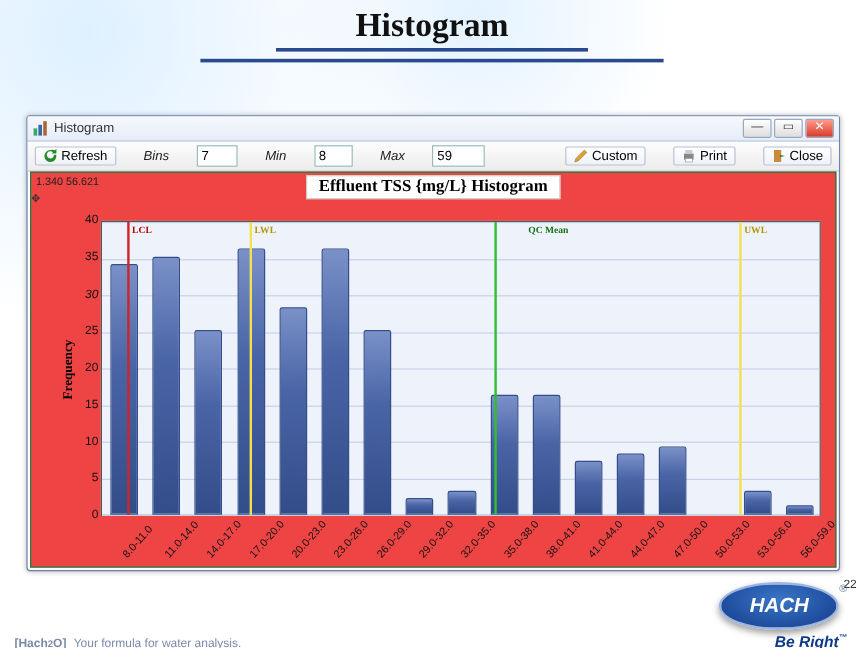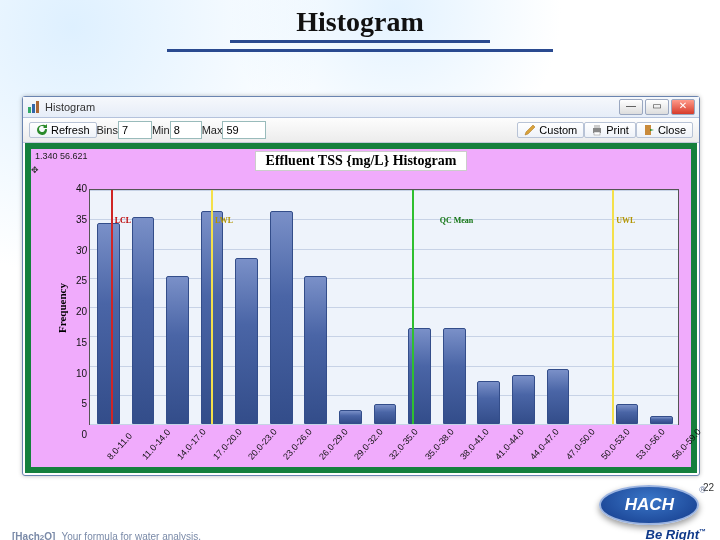--- a/index.html
+++ b/index.html
@@ -15,44 +15,44 @@
   .subtitle{font-weight:700;font-size:15px;text-align:center;color:#111;padding:0 10px 4px 10px;}
   .sub-underline{width:386px;height:3px;background:#2a4a90;margin:0 auto 6px auto;}
   
   .win{position:absolute;left:22px;top:90px;width:676px;height:378px;border:1px solid #6a84b0;background:#fff;box-shadow:0 0 4px rgba(0,0,0,.25);border-radius:3px;}
   .win-title{height:20px;background:linear-gradient(#f6f8fc,#e6edf8);border-bottom:1px solid #b4c2dc;font-size:11px;line-height:20px;padding-left:22px;position:relative;color:#333;}
   .win-title .app-ico{position:absolute;left:4px;top:3px;width:14px;height:14px;}
   .win-ctrls{position:absolute;right:4px;top:2px;display:flex;gap:2px;}
   .win-btn{width:22px;height:14px;border:1px solid #9aa7c0;border-radius:2px;font-size:10px;line-height:12px;text-align:center;background:linear-gradient(#fff,#ddd);}
   .win-btn.close{background:linear-gradient(#ff9a8a,#d63a2a);color:#fff;}
   
-  .toolbar{height:24px;background:linear-gradient(#fdfdfd,#ececec);border-bottom:1px solid #c0c9da;display:flex;align-items:center;font-size:11px;padding:0 6px;gap:0;}
+  .toolbar{height:24px;background:linear-gradient(#fdfdfd,#ececec);border-bottom:1px solid #c0c9da;display:flex;align-items:center;font-size:11px;padding:0 6px;gap:23px;}
   .tbtn{display:flex;align-items:center;gap:3px;border:1px solid #b8c3d6;border-radius:2px;background:linear-gradient(#fff,#eef2f8);padding:1px 6px;cursor:pointer;}
-  .tlbl{color:#222;}
+  .tlbl{color:#222;font-style:italic;}
   .tinput{border:1px solid #9bb;font-size:11px;padding:0 3px;height:16px;}
   .tinput.small{width:26px;}
   .tinput.med{width:24px;}
   .tinput.lg{width:36px;}
   .spacer{flex:1;}
   
-  .chart-wrap{position:absolute;left:2px;right:2px;top:46px;bottom:2px;background:#f0abfc;border:6px solid #15803d;}
+  .chart-wrap{position:absolute;left:2px;right:2px;top:46px;bottom:2px;background:#ef4444;border:1px solid #15803d;}
   .coord{position:absolute;left:4px;top:2px;font-size:9px;color:#222;}
   .handle{position:absolute;left:0;top:16px;width:8px;height:8px;font-size:9px;color:#333;}
   .chart-title{font-family:Georgia,serif;font-weight:700;font-size:14px;text-align:center;margin-top:2px;background:#fff;width:fit-content;padding:1px 10px;margin-left:auto;margin-right:auto;border:1px solid #ccc;}
   .chart-sub{font-family:Georgia,serif;font-weight:700;font-size:10px;text-align:center;}
   .plot{position:absolute;left:58px;right:12px;top:40px;bottom:42px;background:#eef3fb;border:1px solid #555;}
   .ylabel{position:absolute;left:6px;top:50%;transform:translateY(-50%) rotate(-90deg);font-size:11px;font-weight:700;font-family:Georgia,serif;}
   .ytick{position:absolute;left:36px;width:20px;text-align:right;font-size:10px;color:#111;}
   .grid-h{position:absolute;left:0;right:0;height:0;border-top:1px solid #c7d2e6;}
   .bar{position:absolute;bottom:0;width:4.6%;background:linear-gradient(to bottom,#7a90c8,#4a65a6 40%,#334d8a);border:1px solid #334d8a;border-radius:2px 2px 0 0;}
   .vline{position:absolute;top:0;bottom:0;width:2px;}
   .vline.red{background:#d02525;}
   .vline.yellow{background:#f4e04a;}
   .vline.green{background:#2fbf2f;}
-  .vlabel{position:absolute;top:2px;font-size:8px;font-weight:700;font-family:Georgia,serif;margin-top:24px;}
+  .vlabel{position:absolute;top:2px;font-size:8px;font-weight:700;font-family:Georgia,serif;}
   .vlabel.red{color:#b00;}
   .vlabel.yellow{color:#b29400;}
   .vlabel.green{color:#127412;padding-left:24px;}
   .xtick{position:absolute;bottom:2px;font-size:9px;color:#111;transform:rotate(-48deg);transform-origin:left top;white-space:nowrap;}
   
   .footer{position:absolute;left:0;bottom:0;width:720px;height:60px;}
   .f-left{position:absolute;left:12px;bottom:4px;display:flex;align-items:center;gap:6px;color:#7a8aa8;font-size:10px;}
   .f-logo{display:flex;align-items:baseline;font-weight:700;color:#7a8aa8;}
   .f-logo .sub{font-size:8px;}
   .pagenum{position:absolute;right:6px;top:-4px;font-size:10px;color:#333;}

